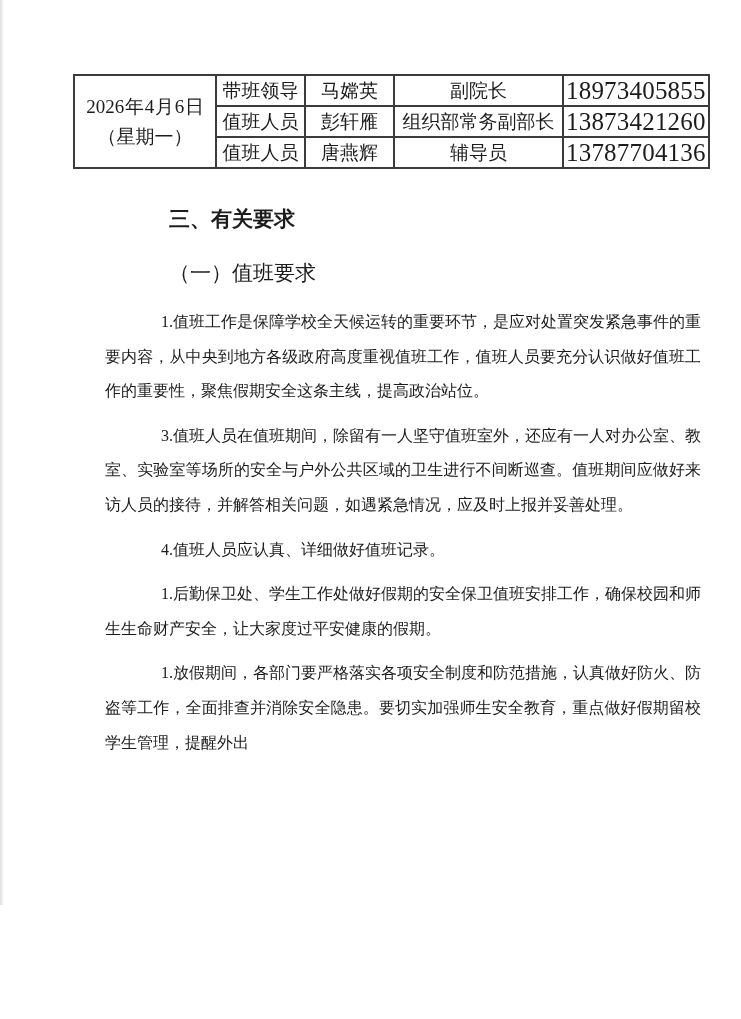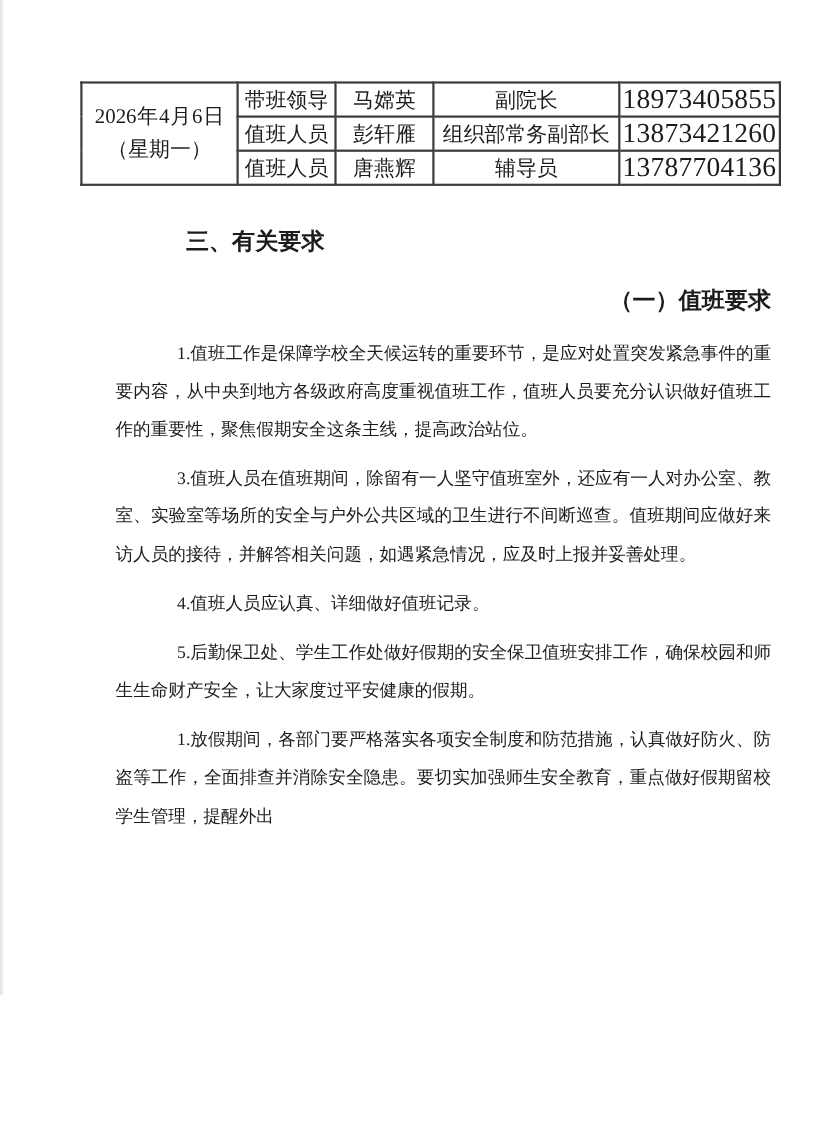--- a/index.html
+++ b/index.html
@@ -71,23 +71,23 @@
     padding-left: 64px;
     font-size: 21px;
     font-weight: bold;
     line-height: 28px;
     text-align: left;
   }
   .sub-heading {
     margin: 0 0 18px 0;
     padding-left: 64px;
     font-size: 21px;
-    font-weight: bold;
+    font-weight: normal;
     line-height: 28px;
-    text-align: right;
+    text-align: left;
   }
   .sub-heading-2 {
     margin-top: 12px;
     margin-bottom: 10px;
   }
   .content p {
     margin: 0 0 10px 0;
     font-size: 16px;
     line-height: 34.6px;
     text-indent: 56px;
@@ -144,21 +144,21 @@
   </table>
 
   <div class="content">
     <div class="sec-heading">三、有关要求</div>
 
     <div class="sub-heading">（一）值班要求</div>
 
     <p>1.值班工作是保障学校全天候运转的重要环节，是应对处置突发紧急事件的重要内容，从中央到地方各级政府高度重视值班工作，值班人员要充分认识做好值班工作的重要性，聚焦假期安全这条主线，提高政治站位。</p>
     <p>3.值班人员在值班期间，除留有一人坚守值班室外，还应有一人对办公室、教室、实验室等场所的安全与户外公共区域的卫生进行不间断巡查。值班期间应做好来访人员的接待，并解答相关问题，如遇紧急情况，应及时上报并妥善处理。</p>
     <p>4.值班人员应认真、详细做好值班记录。</p>
-    <p>5.后勤保卫处、学生工作处做好假期的安全保卫值班安排工作，确保校园和师生生命财产安全，让大家度过平安健康的假期。</p>
+    <p>1.后勤保卫处、学生工作处做好假期的安全保卫值班安排工作，确保校园和师生生命财产安全，让大家度过平安健康的假期。</p>
 
 
     <p>1.放假期间，各部门要严格落实各项安全制度和防范措施，认真做好防火、防盗等工作，全面排查并消除安全隐患。要切实加强师生安全教育，重点做好假期留校学生管理，提醒外出</p>
   </div>
 
   <div class="page-number">2</div>
 
 </div>
 
 </body></html>

